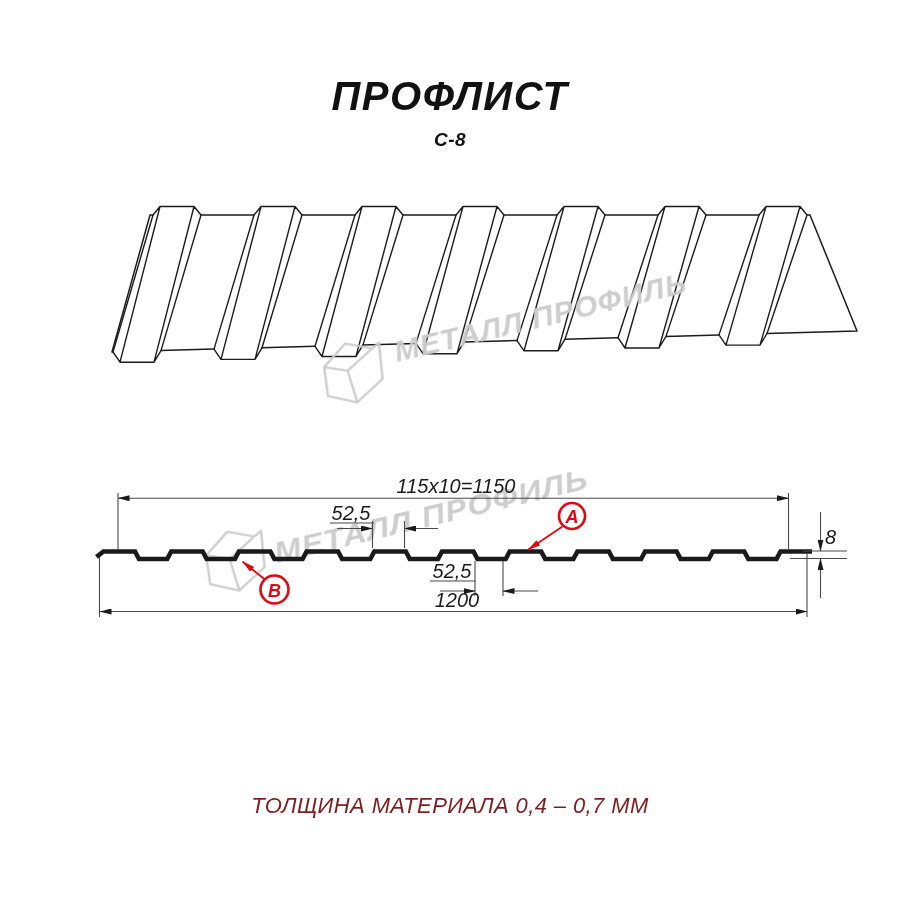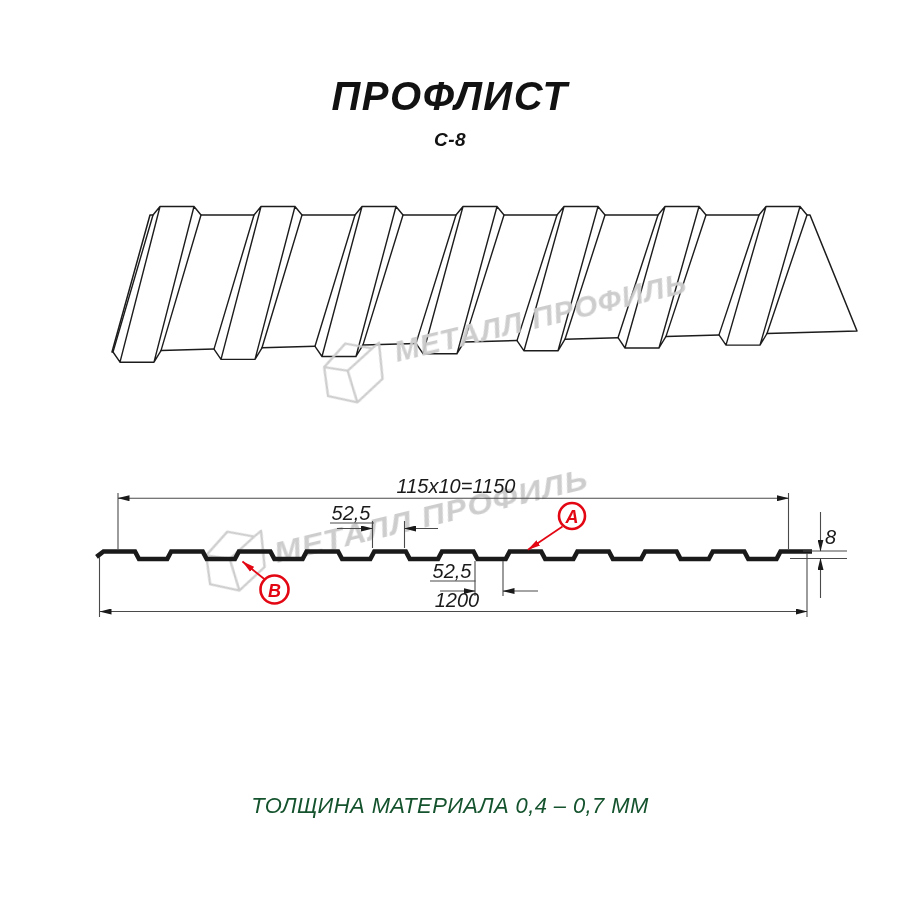--- a/index.html
+++ b/index.html
@@ -1,21 +1,21 @@
 <!DOCTYPE html>
 <html><head>
 <meta charset="utf-8">
 <style>
   html,body{margin:0;padding:0;background:#fff;}
   .page{position:relative;width:900px;height:900px;background:#fff;overflow:hidden;
         font-family:"Liberation Sans",sans-serif;font-style:italic;}
   .ctext{position:absolute;left:0;width:900px;text-align:center;color:#121212;}
   .title{top:74px;font-size:40px;font-weight:800;letter-spacing:1.5px;}
   .subtitle{top:129px;font-size:19px;font-weight:600;letter-spacing:.5px;}
-  .footer{top:793px;font-size:22px;font-weight:500;letter-spacing:.4px;color:#14532d;}
+  .footer{top:793px;font-size:22px;font-weight:500;letter-spacing:.4px;color:#7f1d1d;}
   svg.draw{position:absolute;left:0;top:0;}
   .sheet{stroke:#1c1c1c;stroke-width:1.5;fill:none;stroke-linejoin:round;stroke-linecap:round;}
   .profile{stroke:#1a1a1a;stroke-width:4.6;fill:none;stroke-linejoin:miter;}
   .thin{stroke:#4a4a4a;stroke-width:1.1;fill:none;}
   .dimtext{font-size:20px;fill:#1a1a1a;font-family:"Liberation Sans",sans-serif;}
   .wm-text{font-size:30px;font-weight:700;fill:#cbcbcb;letter-spacing:1px;
            font-family:"Liberation Sans",sans-serif;}
   .wm-logo{stroke:#cbcbcb;stroke-width:2.4;fill:none;stroke-linejoin:round;}
   .red-line{stroke:#e30613;stroke-width:1.7;fill:none;}
   .red-circ{stroke:#e30613;stroke-width:2.6;fill:#ffffff;}

